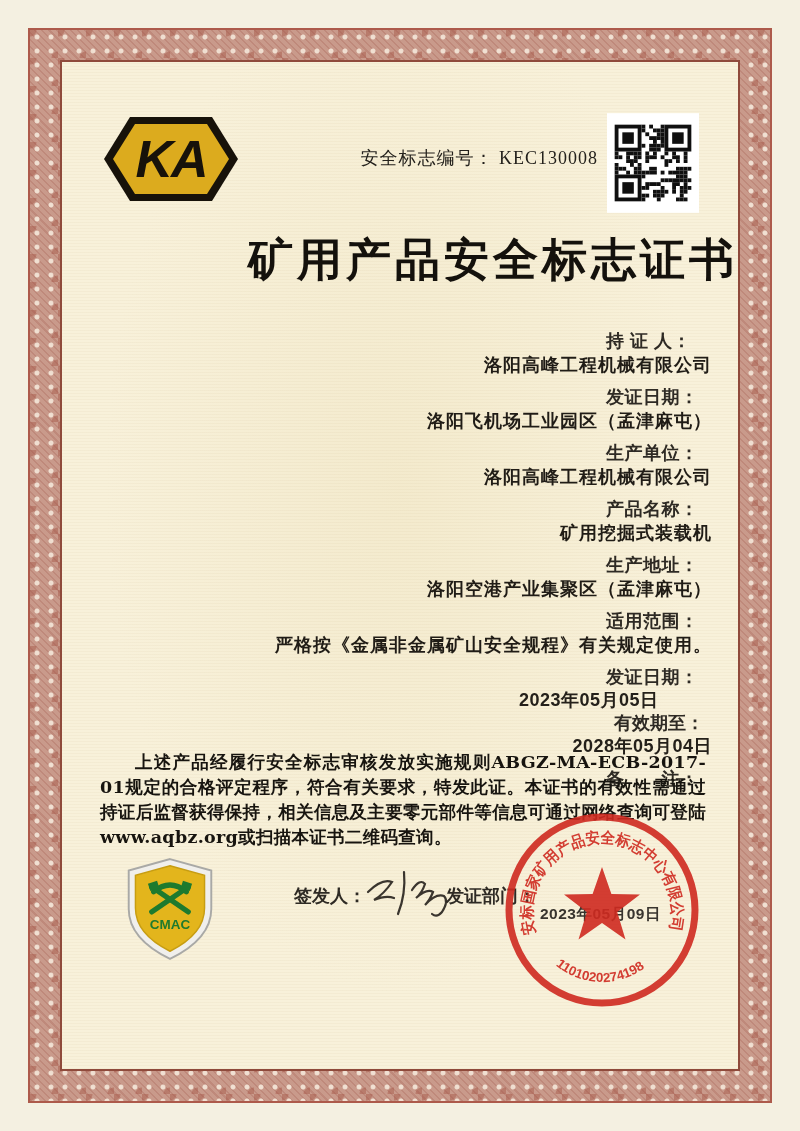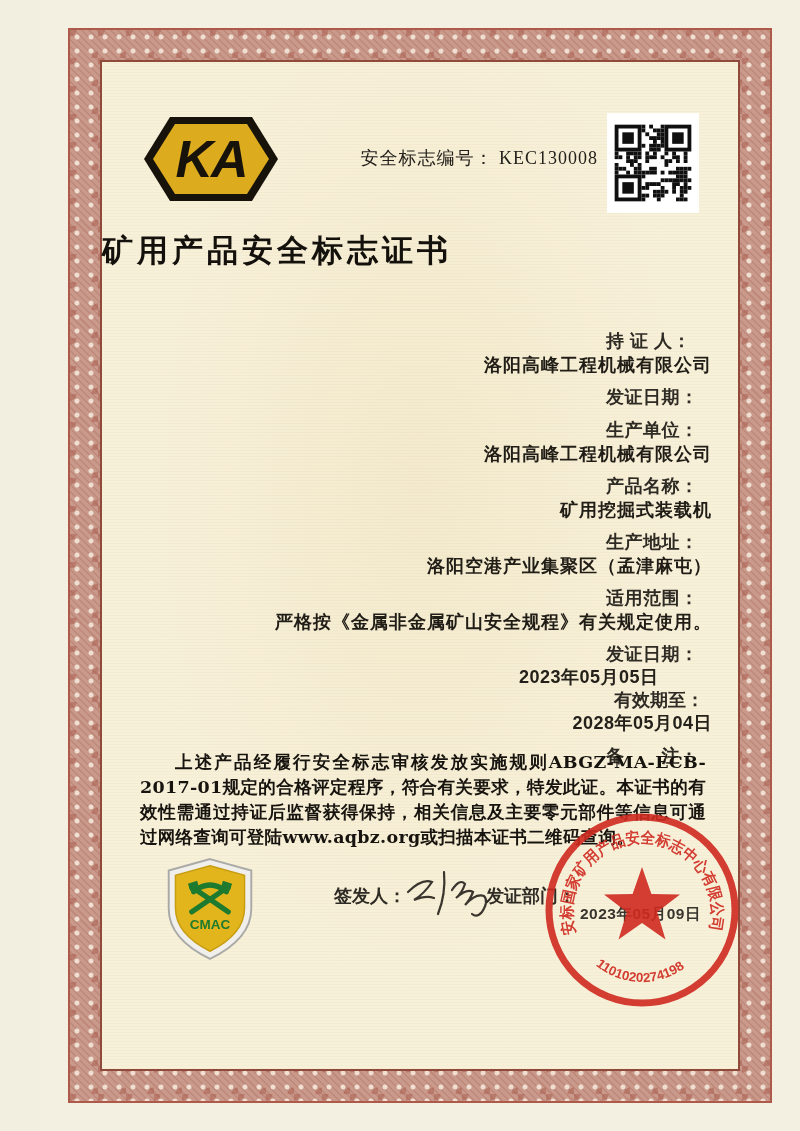--- a/index.html
+++ b/index.html
@@ -1,17 +1,17 @@
 <!DOCTYPE html>
 <html><head>
 <meta charset="utf-8">
 <style>
   * { margin:0; padding:0; box-sizing:border-box; }
   body { width:800px; height:1131px; background:#f3efe0; font-family:"Liberation Sans", sans-serif; position:relative; overflow:hidden; }
-  .page { position:absolute; inset:0; background:#f4f0e1;margin-left:40px; }
+  .page { position:absolute; inset:0; background:#f4f0e1; }
 
   
   .frame-band {
     position:absolute; inset:28px;
     background-color:#c99a8b;
     background-image:
       radial-gradient(circle at 7px 7px, rgba(247,236,222,0.85) 2px, transparent 3px),
       radial-gradient(circle at 0 0, rgba(165,85,70,0.45) 6px, transparent 7px),
       radial-gradient(circle at 28px 28px, rgba(165,85,70,0.45) 6px, transparent 7px),
       repeating-linear-gradient(45deg, rgba(150,70,58,0.20) 0 1.5px, transparent 1.5px 5px);
@@ -26,22 +26,22 @@
       radial-gradient(ellipse at 50% 42%, rgba(233,219,175,0.30), transparent 62%);
     border:2px solid #8f4a3b;
   }
 
   
   .ka-logo { position:absolute; left:38px; top:48px; width:142px; height:98px; }
   .certno { position:absolute; left:190px; right:140px; top:84px; text-align:right;
     font-family:"Liberation Serif", serif; font-size:18px; color:#24211c; letter-spacing:1px; }
   .qr { position:absolute; right:39px; top:50px; width:92px; height:102px; }
 
-  .title { position:absolute; left:0; right:0; top:168px; text-align:left;
-    font-family:"DejaVu Serif", serif; font-weight:900; font-size:31px; color:#14110c; letter-spacing:4px; }
+  .title { position:absolute; left:0; right:0; top:168px; text-align:right;
+    font-family:"DejaVu Serif", serif; font-weight:900; font-size:45px; color:#14110c; letter-spacing:4px; }
 
   
   .fields { position:absolute; left:38px; right:26px; top:268px; }
   .frow { display:flex; align-items:flex-end; line-height:23px; margin-bottom:10px;flex-direction:column; }
   .flabel { flex:none; width:106px; font-size:18px; font-weight:700; color:#2e2a24; letter-spacing:0.5px; }
   .flabel-wide { flex:none; width:210px; font-size:18px; font-weight:700; color:#2e2a24; }
   .flabel-mid { flex:none; width:98px; font-size:18px; font-weight:700; color:#2e2a24; }
   .fvalue { font-family:"DejaVu Serif", serif; font-weight:700; font-size:18px; color:#201c16; letter-spacing:1px; }
   .fvalue-num { font-family:"Liberation Sans", sans-serif; font-weight:700; font-size:18px; color:#24201a; letter-spacing:0.5px; }
   .w-fixed { flex:none; width:193px; }
@@ -231,20 +231,21 @@
 
     <div class="title">矿用产品安全标志证书</div>
 
     <div class="fields">
       <div class="frow">
         <span class="flabel">持 证 人：</span>
         <span class="fvalue">洛阳高峰工程机械有限公司</span>
       </div>
       <div class="frow">
         <span class="flabel">发证日期：</span>
+        <span class="fvalue">洛阳飞机场工业园区（孟津麻屯）</span>
       </div>
       <div class="frow">
         <span class="flabel">生产单位：</span>
         <span class="fvalue">洛阳高峰工程机械有限公司</span>
       </div>
       <div class="frow">
         <span class="flabel">产品名称：</span>
         <span class="fvalue">矿用挖掘式装载机</span>
       </div>
       <div class="frow">

